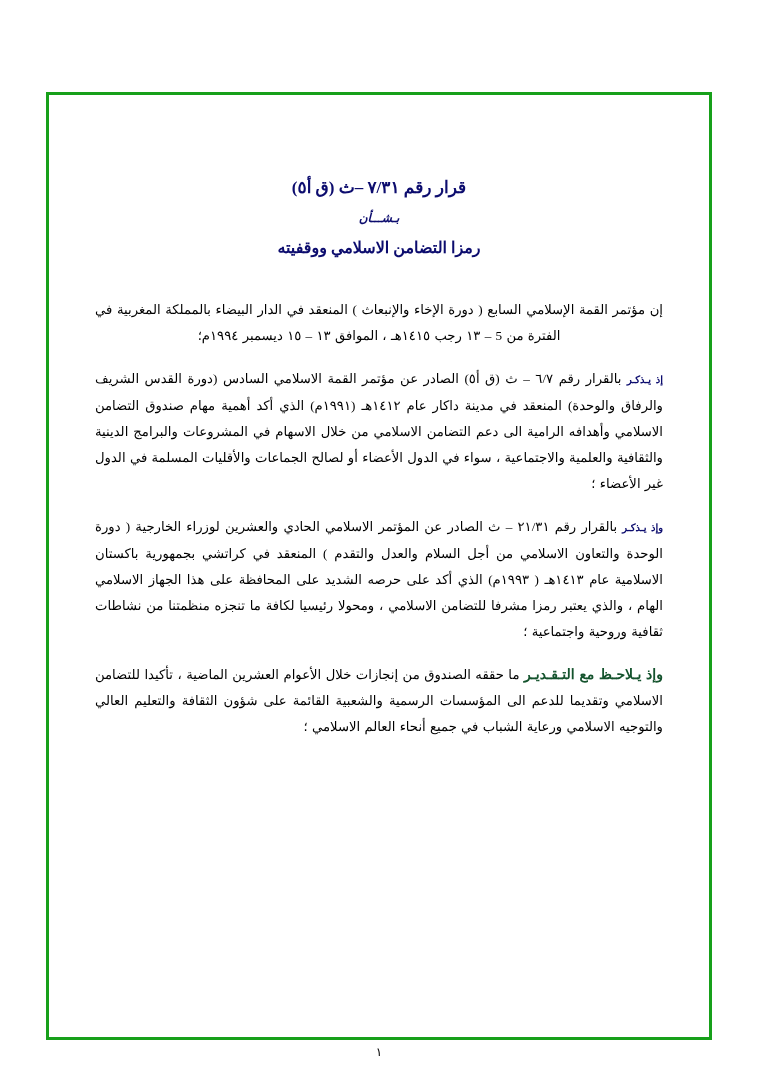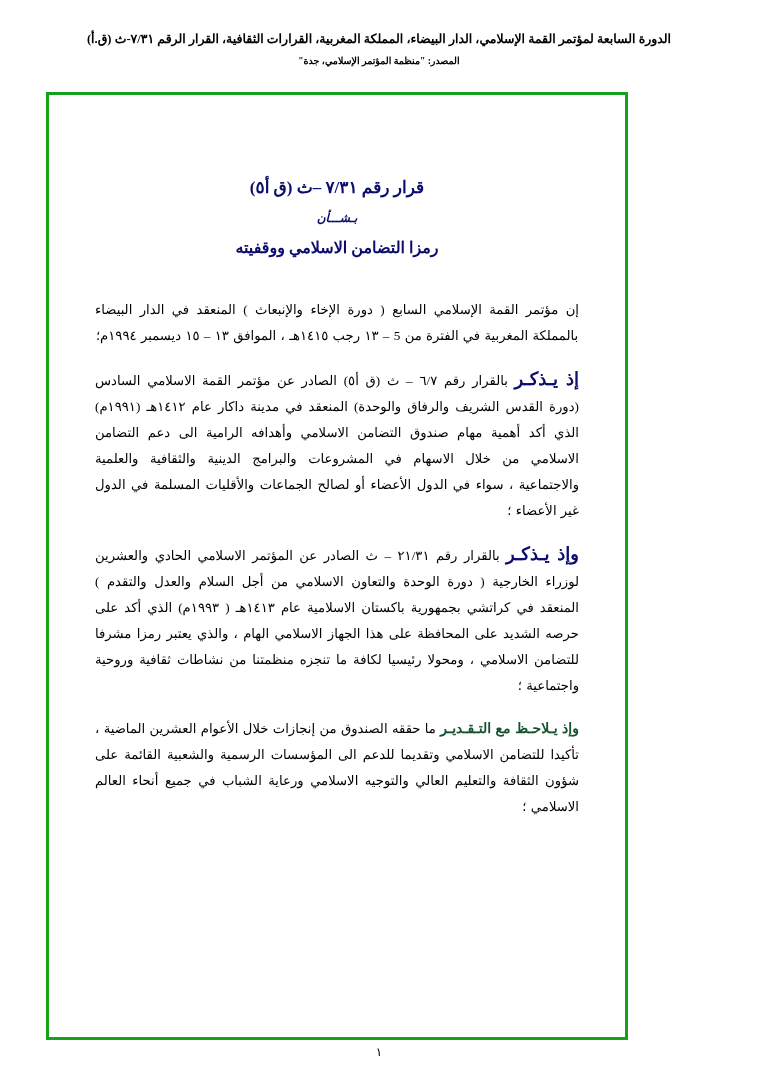--- a/index.html
+++ b/index.html
@@ -42,21 +42,21 @@
     font-size: 9.5px;
     font-weight: bold;
     margin-top: 7px;
     color: #000;
   }
   
   .frame {
     position: absolute;
     top: 92px;
     left: 46px;
-    width: 582px;
+    width: 666px;
     height: 948px;
     border: 3px solid #17a01a;
     box-sizing: border-box;
     background: #ffffff;
   }
   .frame-inner {
     position: absolute;
     top: 0; left: 0; right: 0; bottom: 0;
     padding: 78px 46px 20px 46px;
     box-sizing: border-box;
@@ -86,21 +86,21 @@
     text-align-last: center;
     word-spacing: 1px;
   }
   p.para.j {
     text-align: justify;
     text-align-last: right;
   }
   .lead {
     color: #0c0c6e;
     font-weight: bold;
-    font-size: 18px;
+    font-size: 10px;
   }
   .lead-red {
     color: #14532d;
     font-weight: bold;
     font-size: 14px;
   }
   .first-para {
     text-align: center;
     text-align-last: center;
   }
@@ -112,24 +112,20 @@
     right: 0;
     text-align: center;
     font-size: 12px;
   }
 </style>
 </head>
 <body>
 
 <div class="page">
 
-  <div class="doc-header">
-    <div class="line1">الدورة السابعة لمؤتمر القمة الإسلامي، الدار البيضاء، المملكة المغربية، القرارات الثقافية، القرار الرقم ٧/٣١-ث (ق.أ)</div>
-    <div class="line2">المصدر: "منظمة المؤتمر الإسلامي، جدة"</div>
-  </div>
 
   <div class="frame">
     <div class="frame-inner">
 
       <div class="title-block">
         <div class="title-line title-1">قرار رقم ٧/٣١ –ث (ق أ٥)</div>
         <div class="title-line title-2">بـشـــأن</div>
         <div class="title-line title-3">رمزا التضامن الاسلامي ووقفيته</div>
       </div>
 

